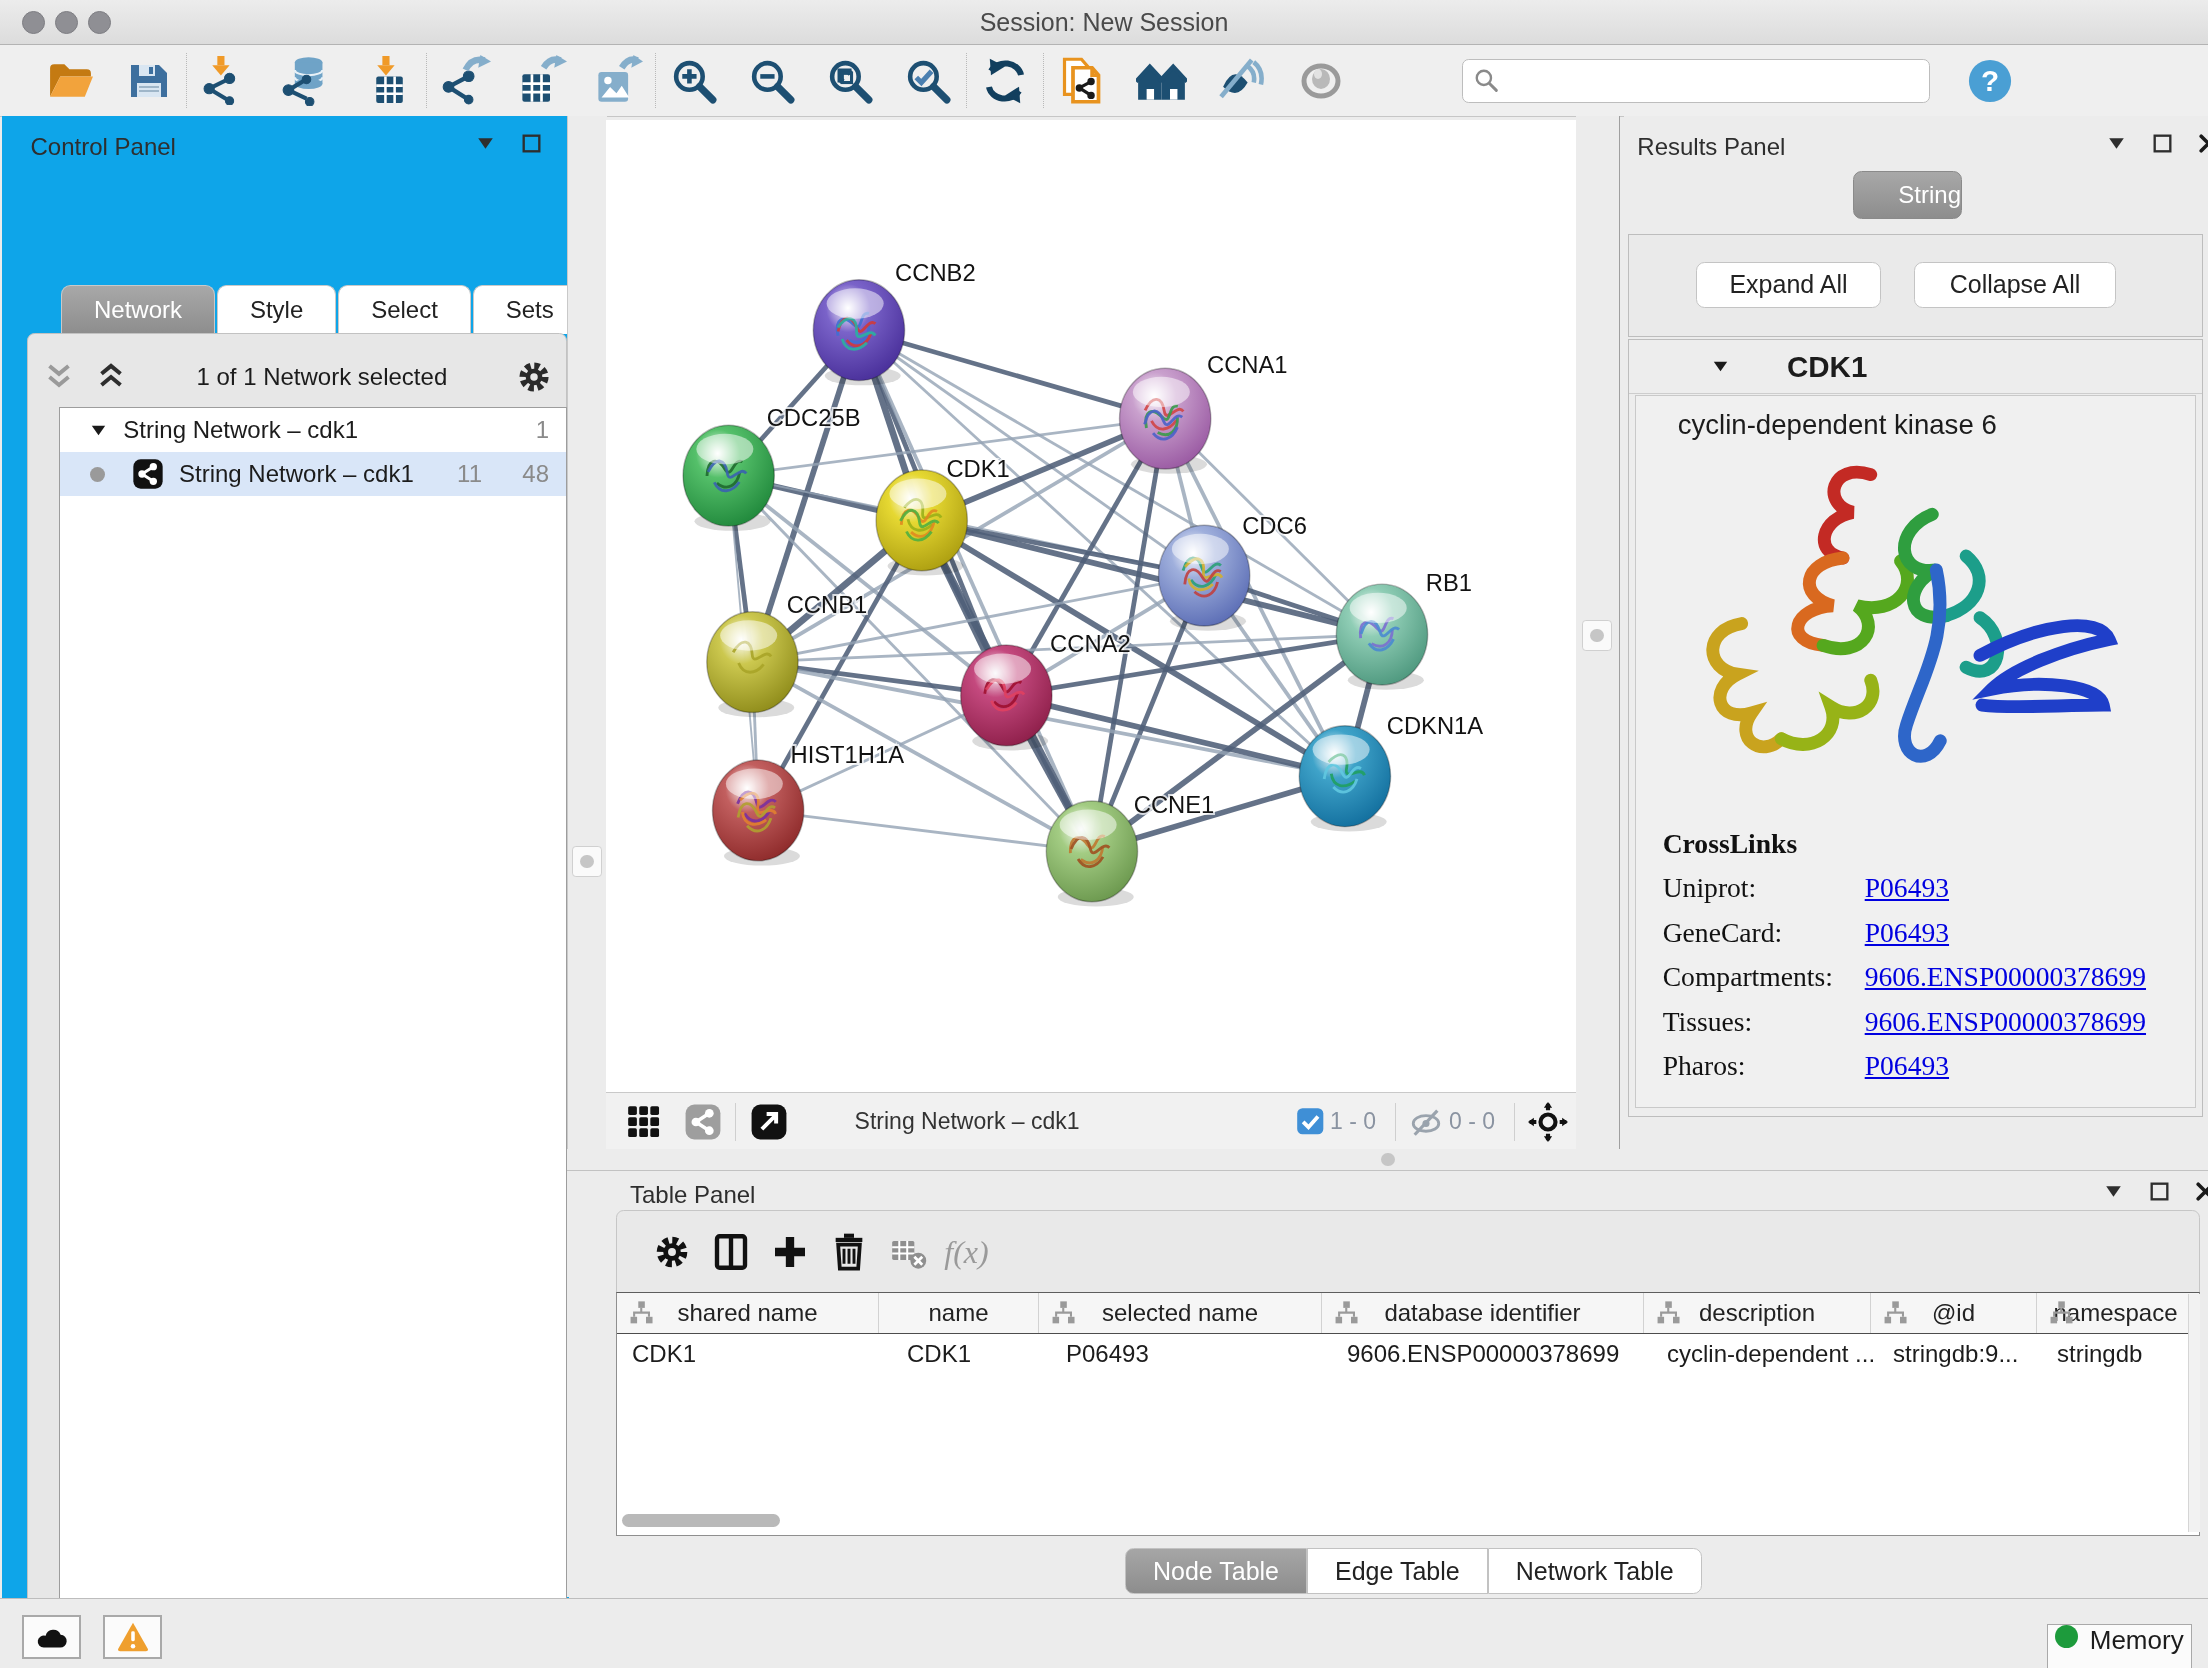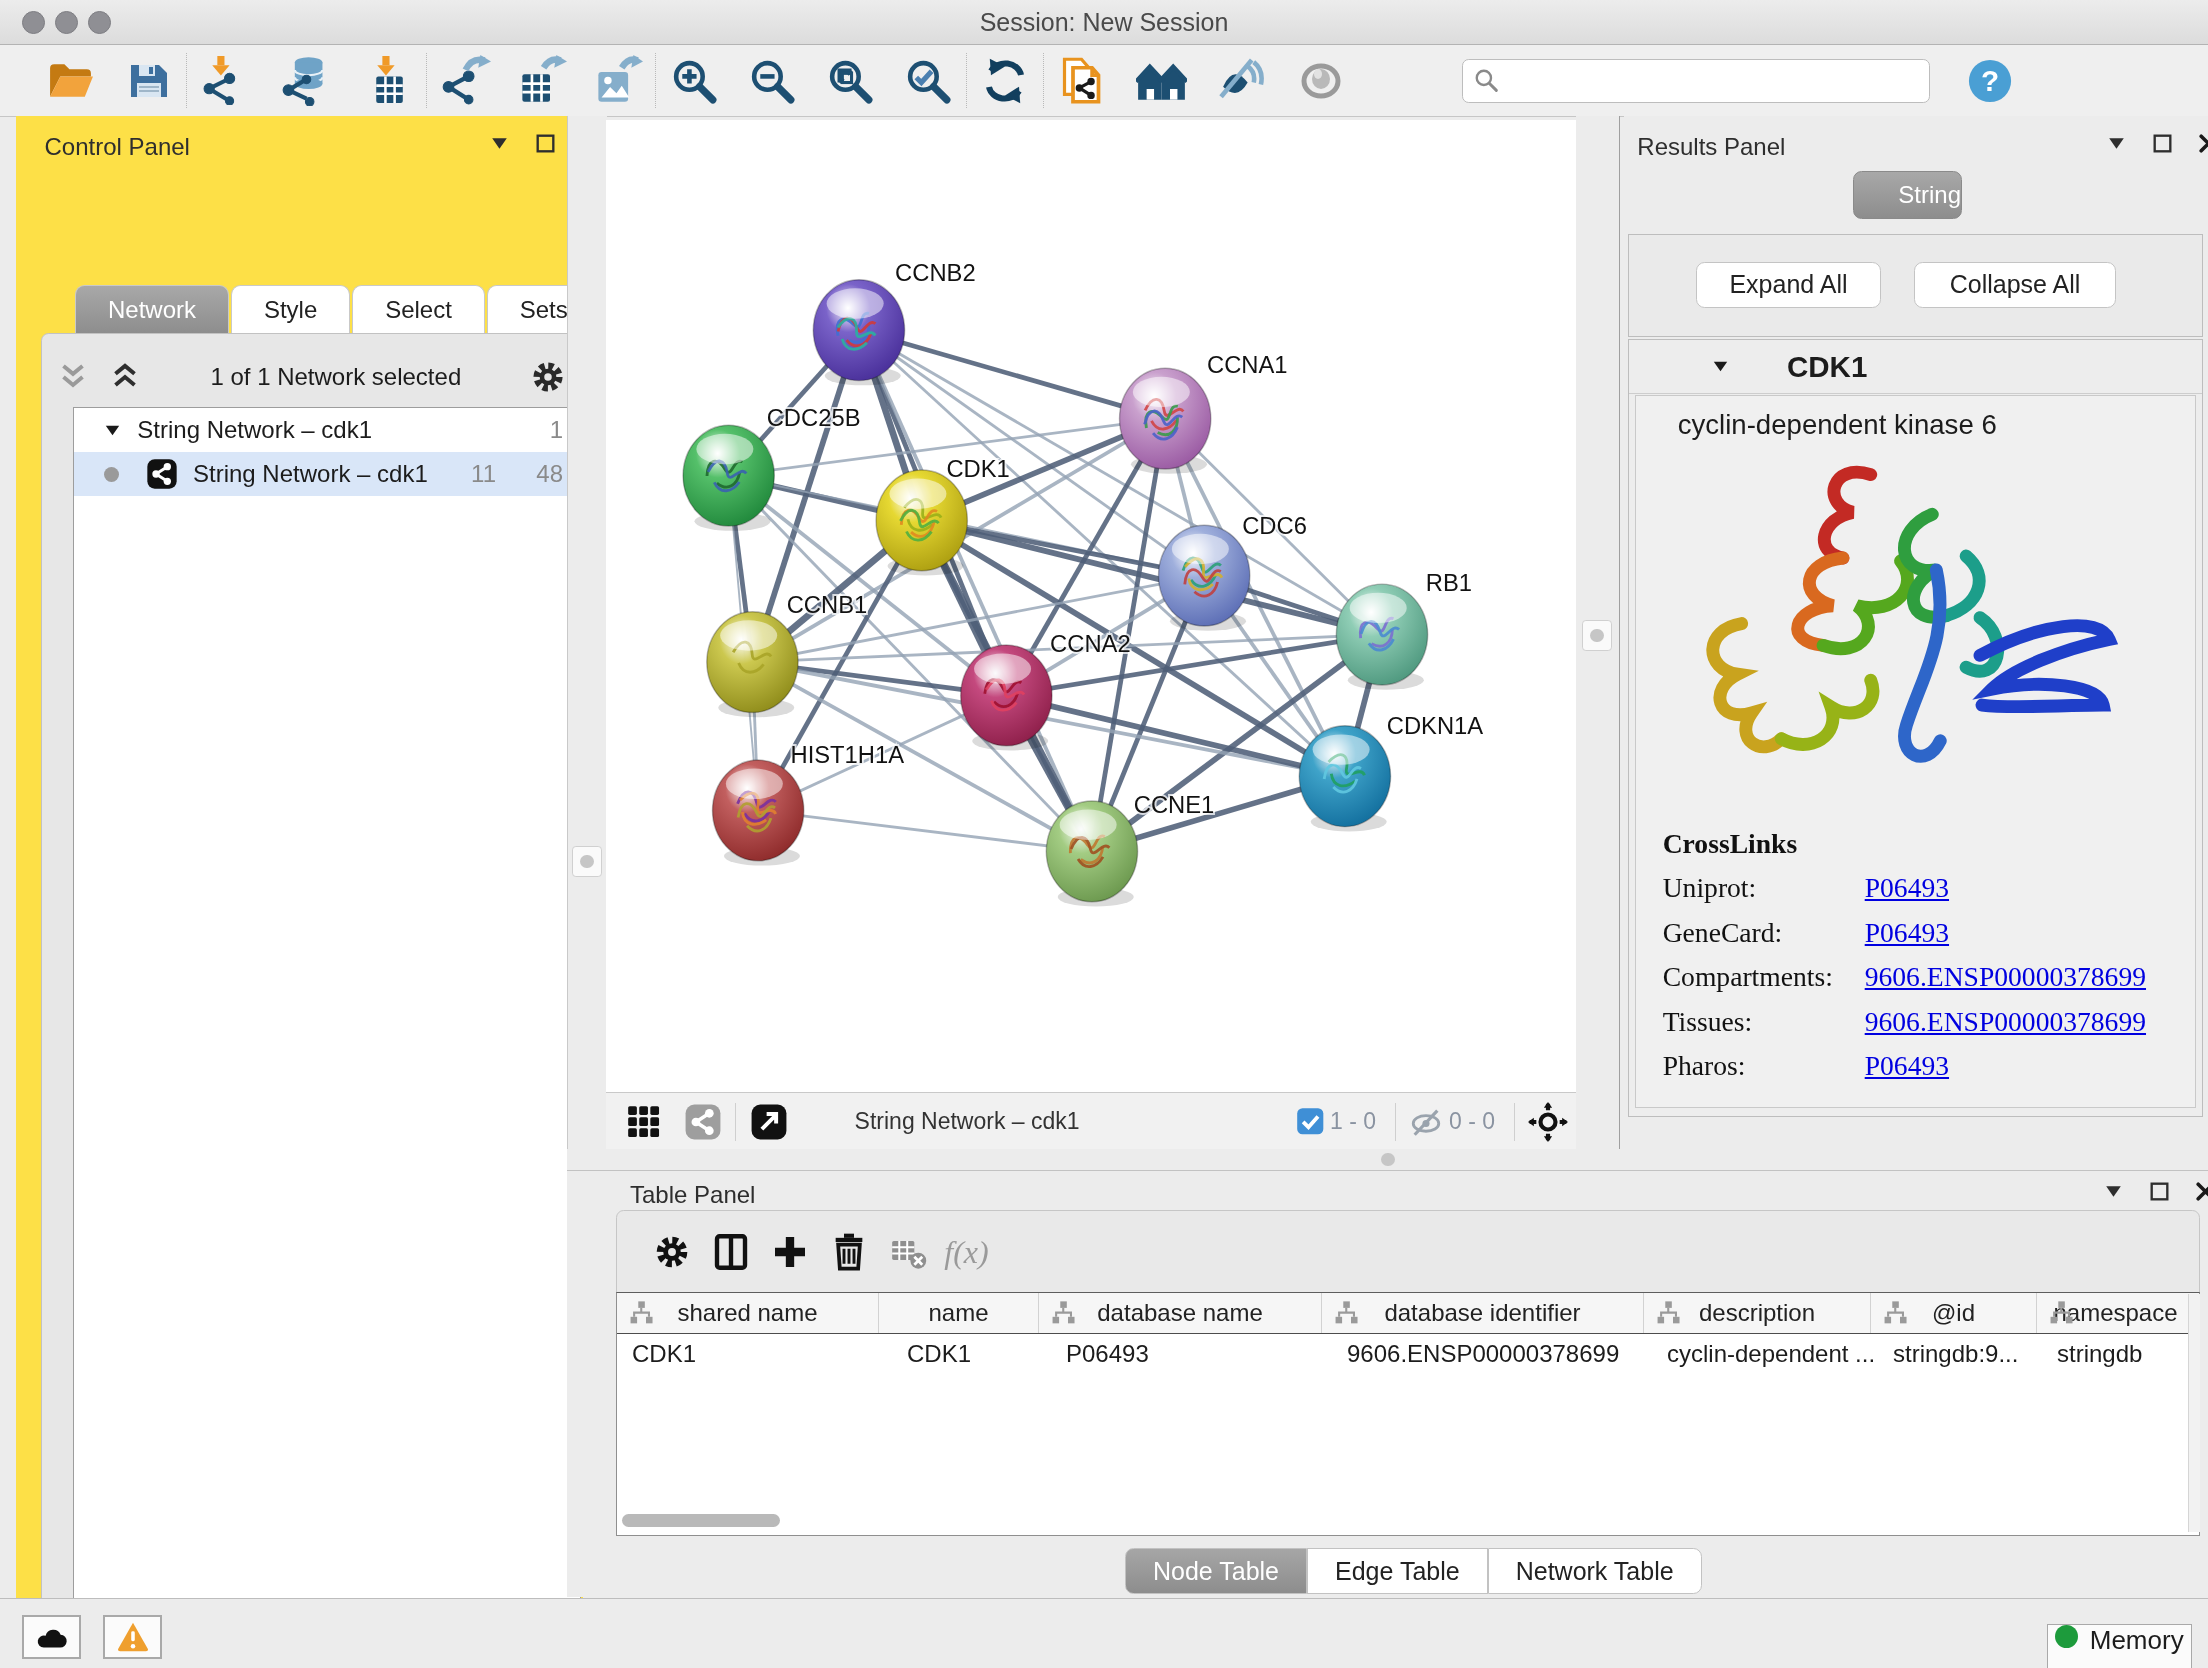--- a/index.html
+++ b/index.html
@@ -439,21 +439,21 @@
         </svg>
       <input placeholder="" style="">
     </div>
     <span class="tb-ic" style="margin-left:34px">
         <svg width="46" height="46" viewBox="0 0 48 48">
           <use href="#i-help"></use>
         </svg>
       </span>
   </div>
 
-  <div class="abs" style="left:16px;top:116px;width:567px;height:1482px;background:#fde047">
+  <div class="abs" style="left:2px;top:116px;width:567px;height:1482px;background:#0ea5e9">
     <div class="abs panel-title" style="left:28.5px;top:17px">Control Panel</div>
     <div class="abs winctl" style="left:471px;top:15px">
       <svg width="25" height="25" style="color:#2e2e2e" viewBox="0 0 26 26">
           <use href="#i-caret-down"></use>
         </svg>
       <svg width="25" height="25" style="color:#2e2e2e" viewBox="0 0 26 26">
           <use href="#i-box"></use>
         </svg>
       <svg width="25" height="25" style="color:#1a1a1a" viewBox="0 0 26 26">
           <use href="#i-x"></use>
@@ -863,21 +863,21 @@
           </svg>
           <span>shared name</span>
         </div>
       <div class="th" style="width:159px">
           <span>name</span>
         </div>
       <div class="th" style="width:282px">
           <svg width="28.5" height="28.5" viewBox="0 0 30 30">
             <use href="#i-tree"></use>
           </svg>
-          <span>database name</span>
+          <span>selected name</span>
         </div>
       <div class="th" style="width:321px">
           <svg width="28.5" height="28.5" viewBox="0 0 30 30">
             <use href="#i-tree"></use>
           </svg>
           <span>database identifier</span>
         </div>
       <div class="th" style="width:226px">
           <svg width="28.5" height="28.5" viewBox="0 0 30 30">
             <use href="#i-tree"></use>

